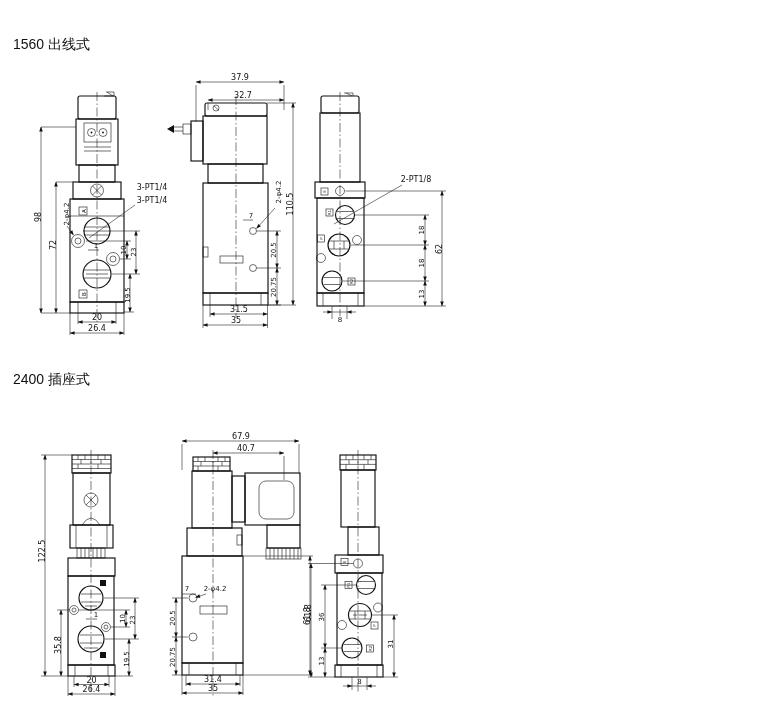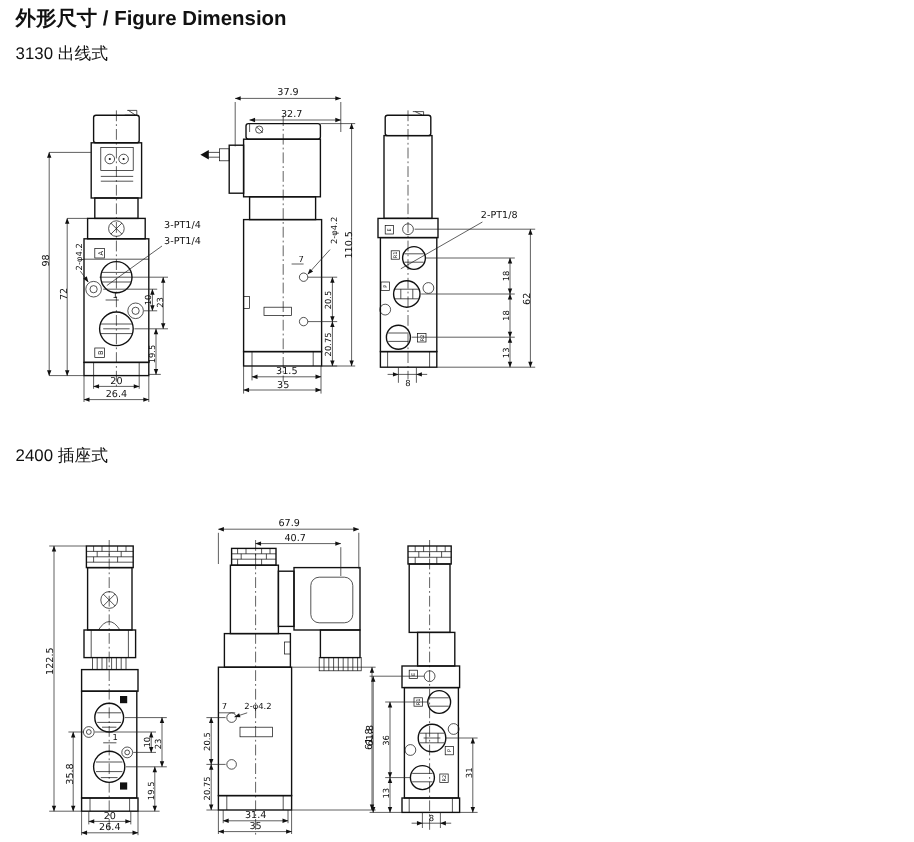--- a/index.html
+++ b/index.html
@@ -14,22 +14,21 @@
   .o{fill:none;stroke:#111;stroke-width:1.15;}
   .t{fill:none;stroke:#111;stroke-width:0.6;}
   .d{fill:none;stroke:#222;stroke-width:0.6;}
   .c{fill:none;stroke:#111;stroke-width:0.55;stroke-dasharray:9 2.5 1.5 2.5;}
   .fl{fill:#111;stroke:none;}
 </style>
 </head>
 <body>
 
 <div id="page">
-  <div class="title">外形尺寸 / Figure Dimension</div>
-  <div class="section" id="sec1">3130 出线式</div>
+  <div class="section" id="sec1">1560 出线式</div>
   <div class="section" id="sec2">2400 插座式</div>
 
   <svg width="762" height="702" viewBox="0 0 762 702">
     <defs>
       <marker id="ma" viewBox="0 0 10 10" refX="9.5" refY="5" markerWidth="10" markerHeight="8" orient="auto-start-reverse">
         <path d="M0 1.2 L10 5 L0 8.8 z" fill="#111"></path>
       </marker>
     </defs>
 
     <g>

